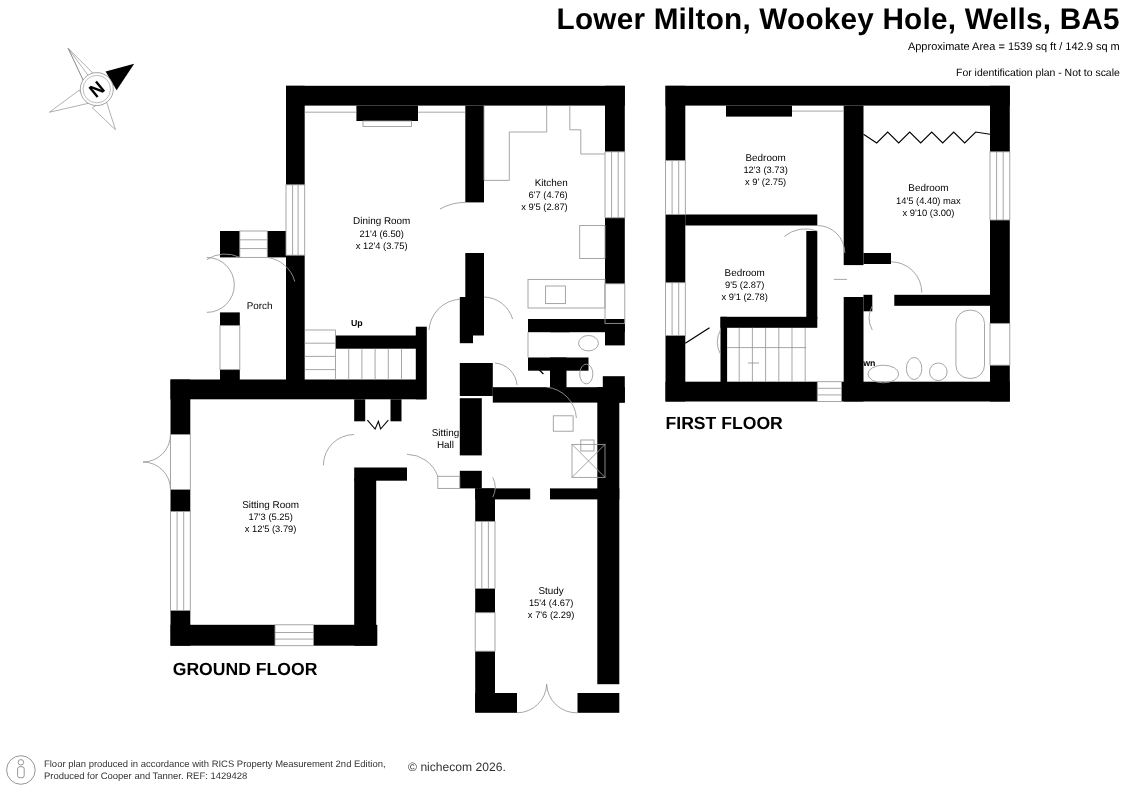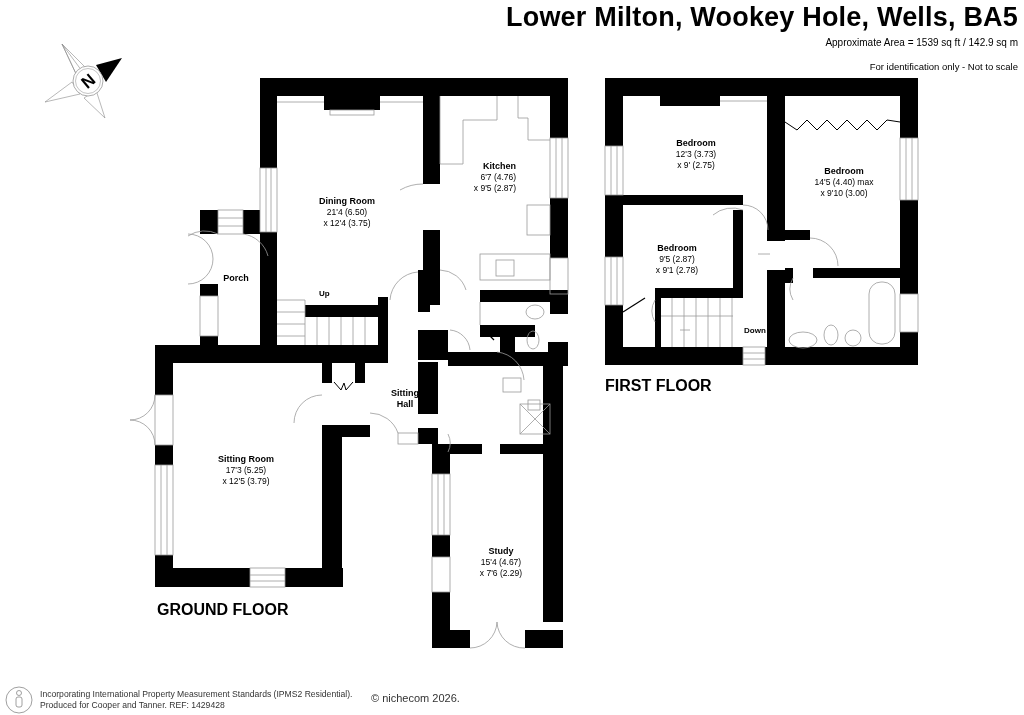--- a/index.html
+++ b/index.html
@@ -3,31 +3,31 @@
 <meta charset="utf-8">
 <style>
   html, body { margin:0; padding:0; background:#ffffff; }
   body { width:1024px; height:715px; position:relative; overflow:hidden; font-family:"Liberation Sans", sans-serif; color:#000; }
   .title { position:absolute; right:6px; top:2px; font-size:27px; font-weight:bold; letter-spacing:0.2px; white-space:nowrap; }
   .area { position:absolute; right:6px; top:37px; font-size:10px; white-space:nowrap; }
   .disclaimer { position:absolute; right:6px; top:61px; font-size:9.5px; white-space:nowrap; }
   svg.plan { position:absolute; left:0; top:0; }
   .floor-label { position:absolute; font-size:16px; font-weight:bold; white-space:nowrap;text-align:center; }
   .room-label { position:absolute; text-align:center; font-size:8.5px; line-height:11px; white-space:nowrap; transform:translateX(-50%); }
-  .room-label .name { font-weight:bold; font-size:9px; }
+  .room-label .name { font-weight:normal; font-size:9px; }
   .small-label { position:absolute; font-size:8px; font-weight:bold;margin-left:32px; }
   .footer { position:absolute; left:40px; top:689px; font-size:8.6px; line-height:10.6px; color:#333; white-space:nowrap; }
   .copyright { position:absolute; left:371px; top:692px; font-size:11px; color:#333; white-space:nowrap; }
 </style>
 </head>
 <body>
 
 <div class="title">Lower Milton, Wookey Hole, Wells, BA5</div>
 <div class="area">Approximate Area = 1539 sq ft / 142.9 sq m</div>
-<div class="disclaimer">For identification only - Not to scale</div>
+<div class="disclaimer">For identification plan - Not to scale</div>
 
 <svg class="plan" width="1024" height="715" viewBox="0 0 1024 715">
 
   <g>
     <polygon points="62,44 86,68 78,78" fill="none" stroke="#888" stroke-width="0.6"></polygon>
     <polygon points="62,44 78,78 96,90" fill="none" stroke="#888" stroke-width="0.6"></polygon>
     <polygon points="45,102 72,82 80,94" fill="none" stroke="#888" stroke-width="0.6"></polygon>
     <polygon points="105,118 96,90 84,98" fill="none" stroke="#888" stroke-width="0.6"></polygon>
     <polygon points="122,58 96,65 106,82" fill="#000"></polygon>
     <circle cx="88" cy="81" r="15" fill="#fff" stroke="#888" stroke-width="0.7"></circle>
@@ -246,21 +246,21 @@
 <div class="room-label" style="left:495px; top:161px;text-align:right;">
   <div class="name">Kitchen</div>
   <div>6'7 (4.76)</div>
   <div>x 9'5 (2.87)</div>
 </div>
 <div class="room-label" style="left:246px; top:454px;">
   <div class="name">Sitting Room</div>
   <div>17'3 (5.25)</div>
   <div>x 12'5 (3.79)</div>
 </div>
-<div class="room-label" style="left:501px; top:546px;">
+<div class="room-label" style="left:501px; top:532px;">
   <div class="name">Study</div>
   <div>15'4 (4.67)</div>
   <div>x 7'6 (2.29)</div>
 </div>
 <div class="room-label" style="left:236px; top:273px;text-align:center;">
   <div class="name">Porch</div>
 </div>
 <div class="room-label" style="left:405px; top:388px;">
   <div class="name">Sitting</div>
   <div class="name">Hall</div>
@@ -276,20 +276,20 @@
 <div class="room-label" style="left:844px; top:166px;">
   <div class="name">Bedroom</div>
   <div>14'5 (4.40) max</div>
   <div>x 9'10 (3.00)</div>
 </div>
 <div class="room-label" style="left:677px; top:243px;">
   <div class="name">Bedroom</div>
   <div>9'5 (2.87)</div>
   <div>x 9'1 (2.78)</div>
 </div>
-<div class="small-label" style="left:712px; top:326px;text-align:right;">Down</div>
+<div class="small-label" style="left:742px; top:326px;text-align:right;">Down</div>
 <div class="floor-label" style="left:605px; top:377px;">FIRST FLOOR</div>
 
 <div class="footer">
-  <div>Incorporating International Property Measurement Standards (IPMS2 Residential).</div>
+  <div>Floor plan produced in accordance with RICS Property Measurement 2nd Edition,</div>
   <div>Produced for Cooper and Tanner.   REF:  1429428</div>
 </div>
 <div class="copyright">© nichecom 2026.</div>
 
 </body></html>

